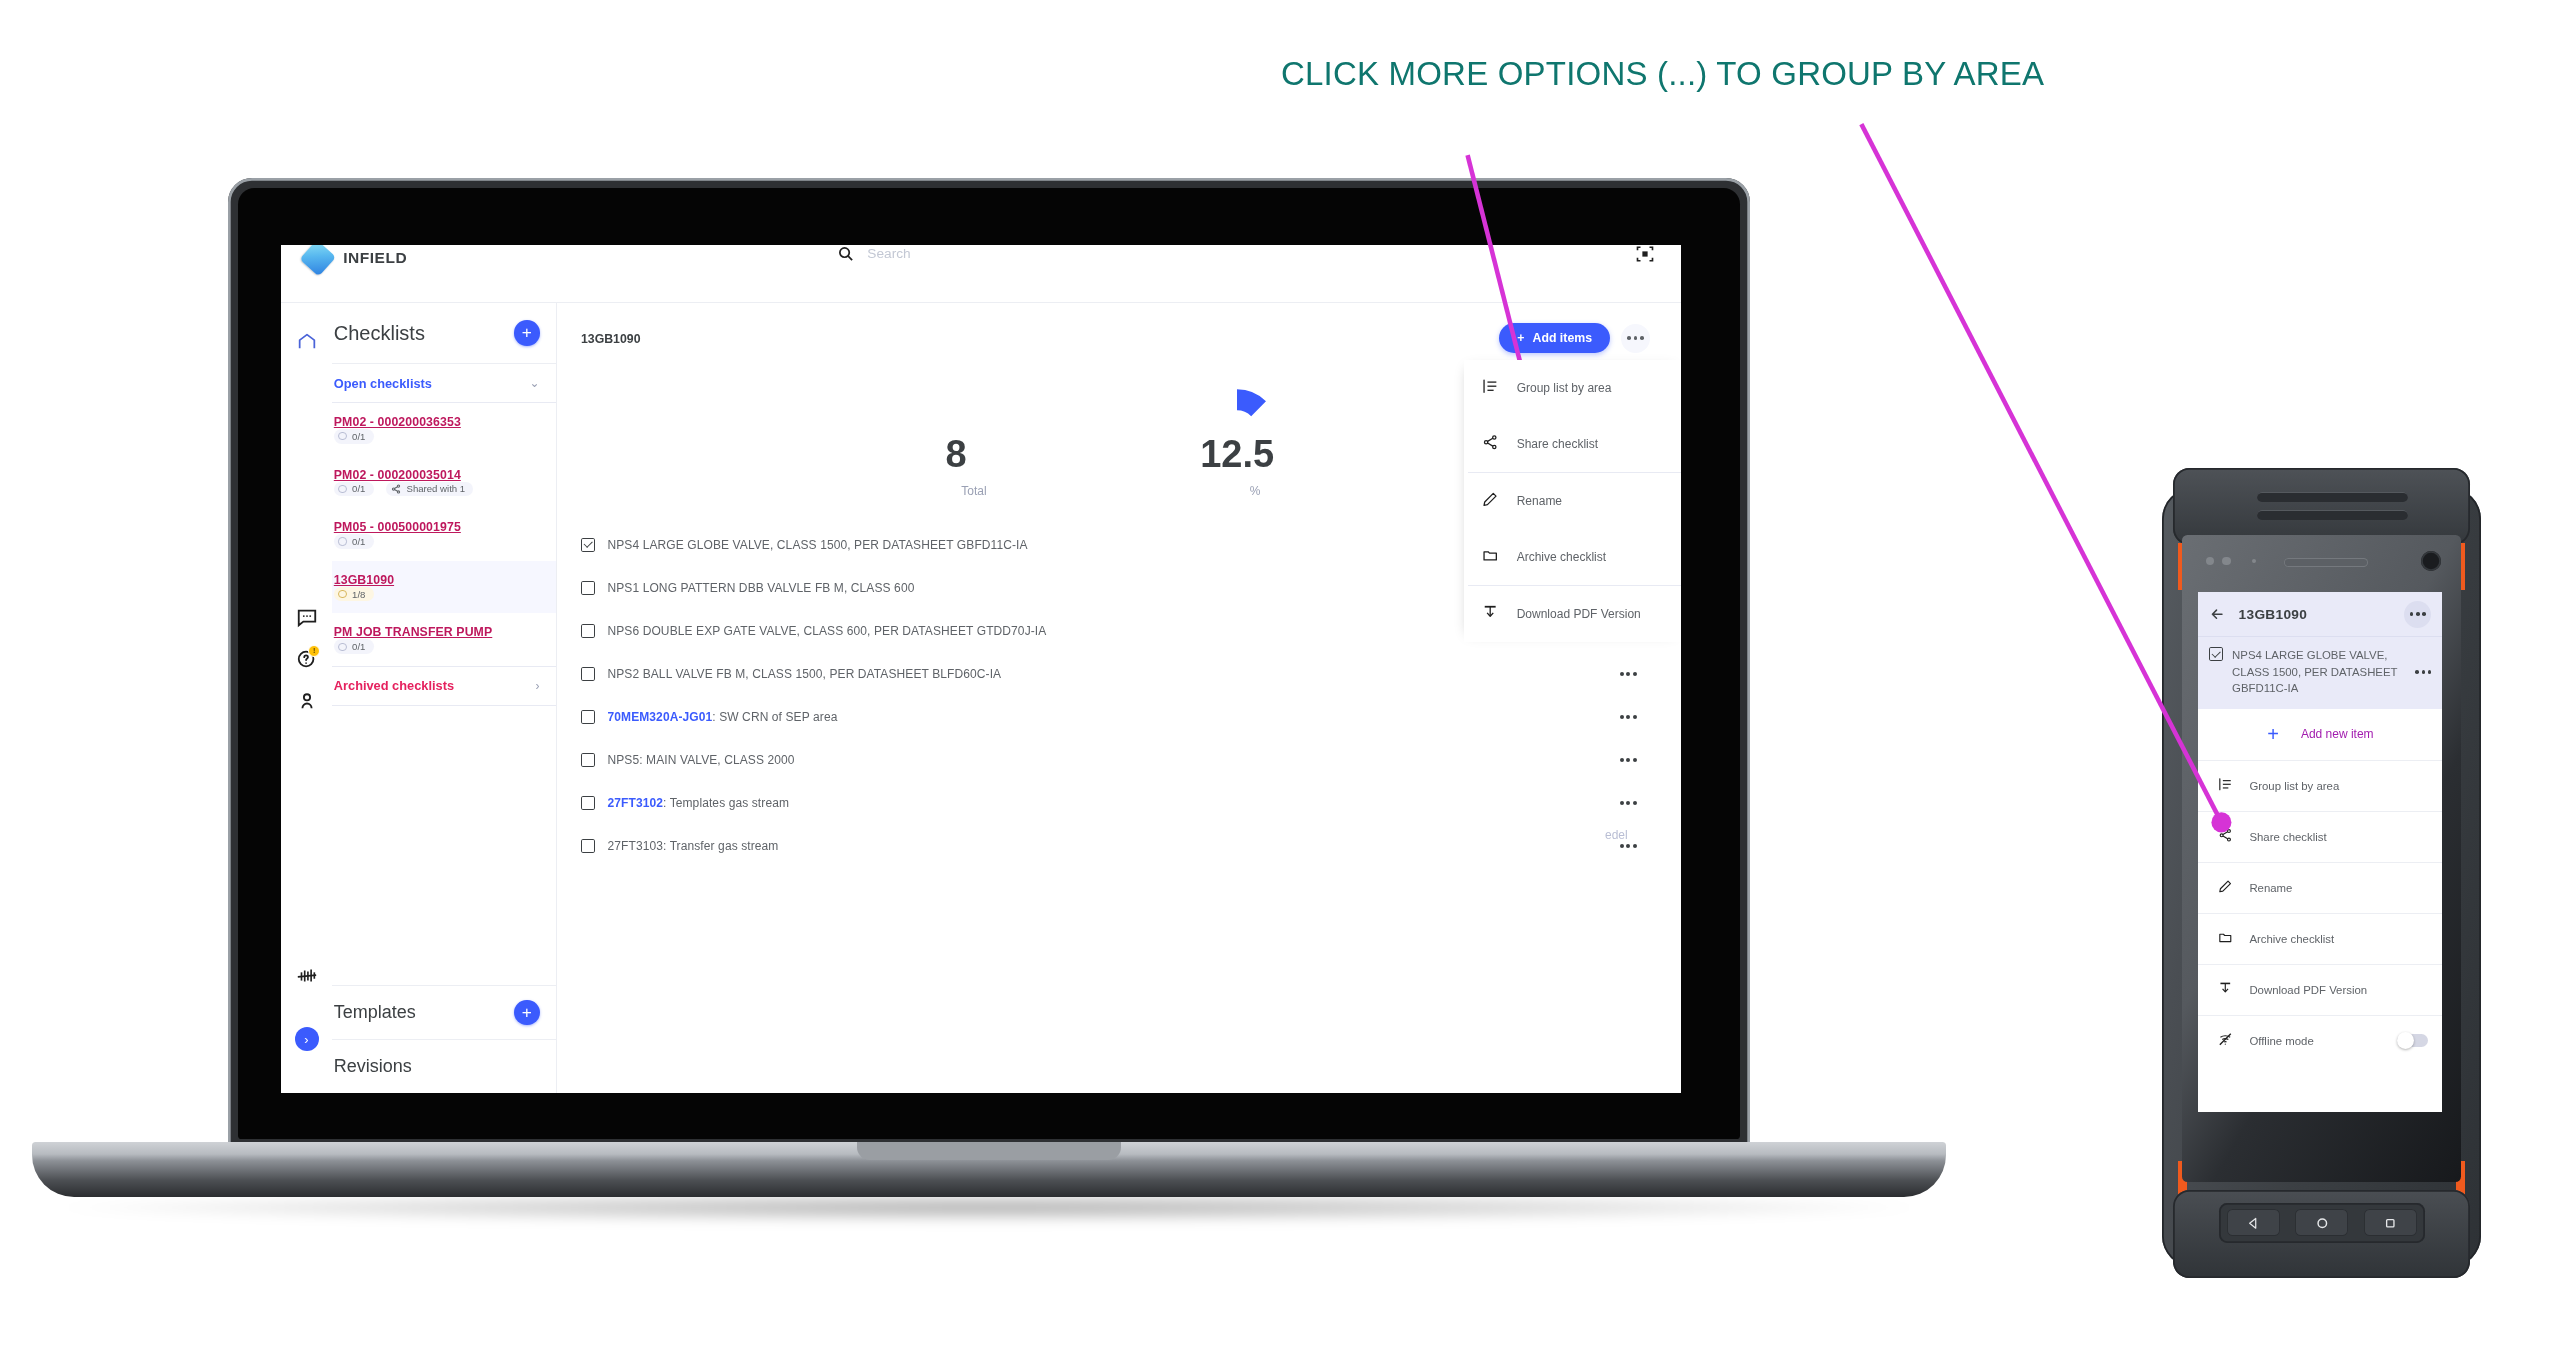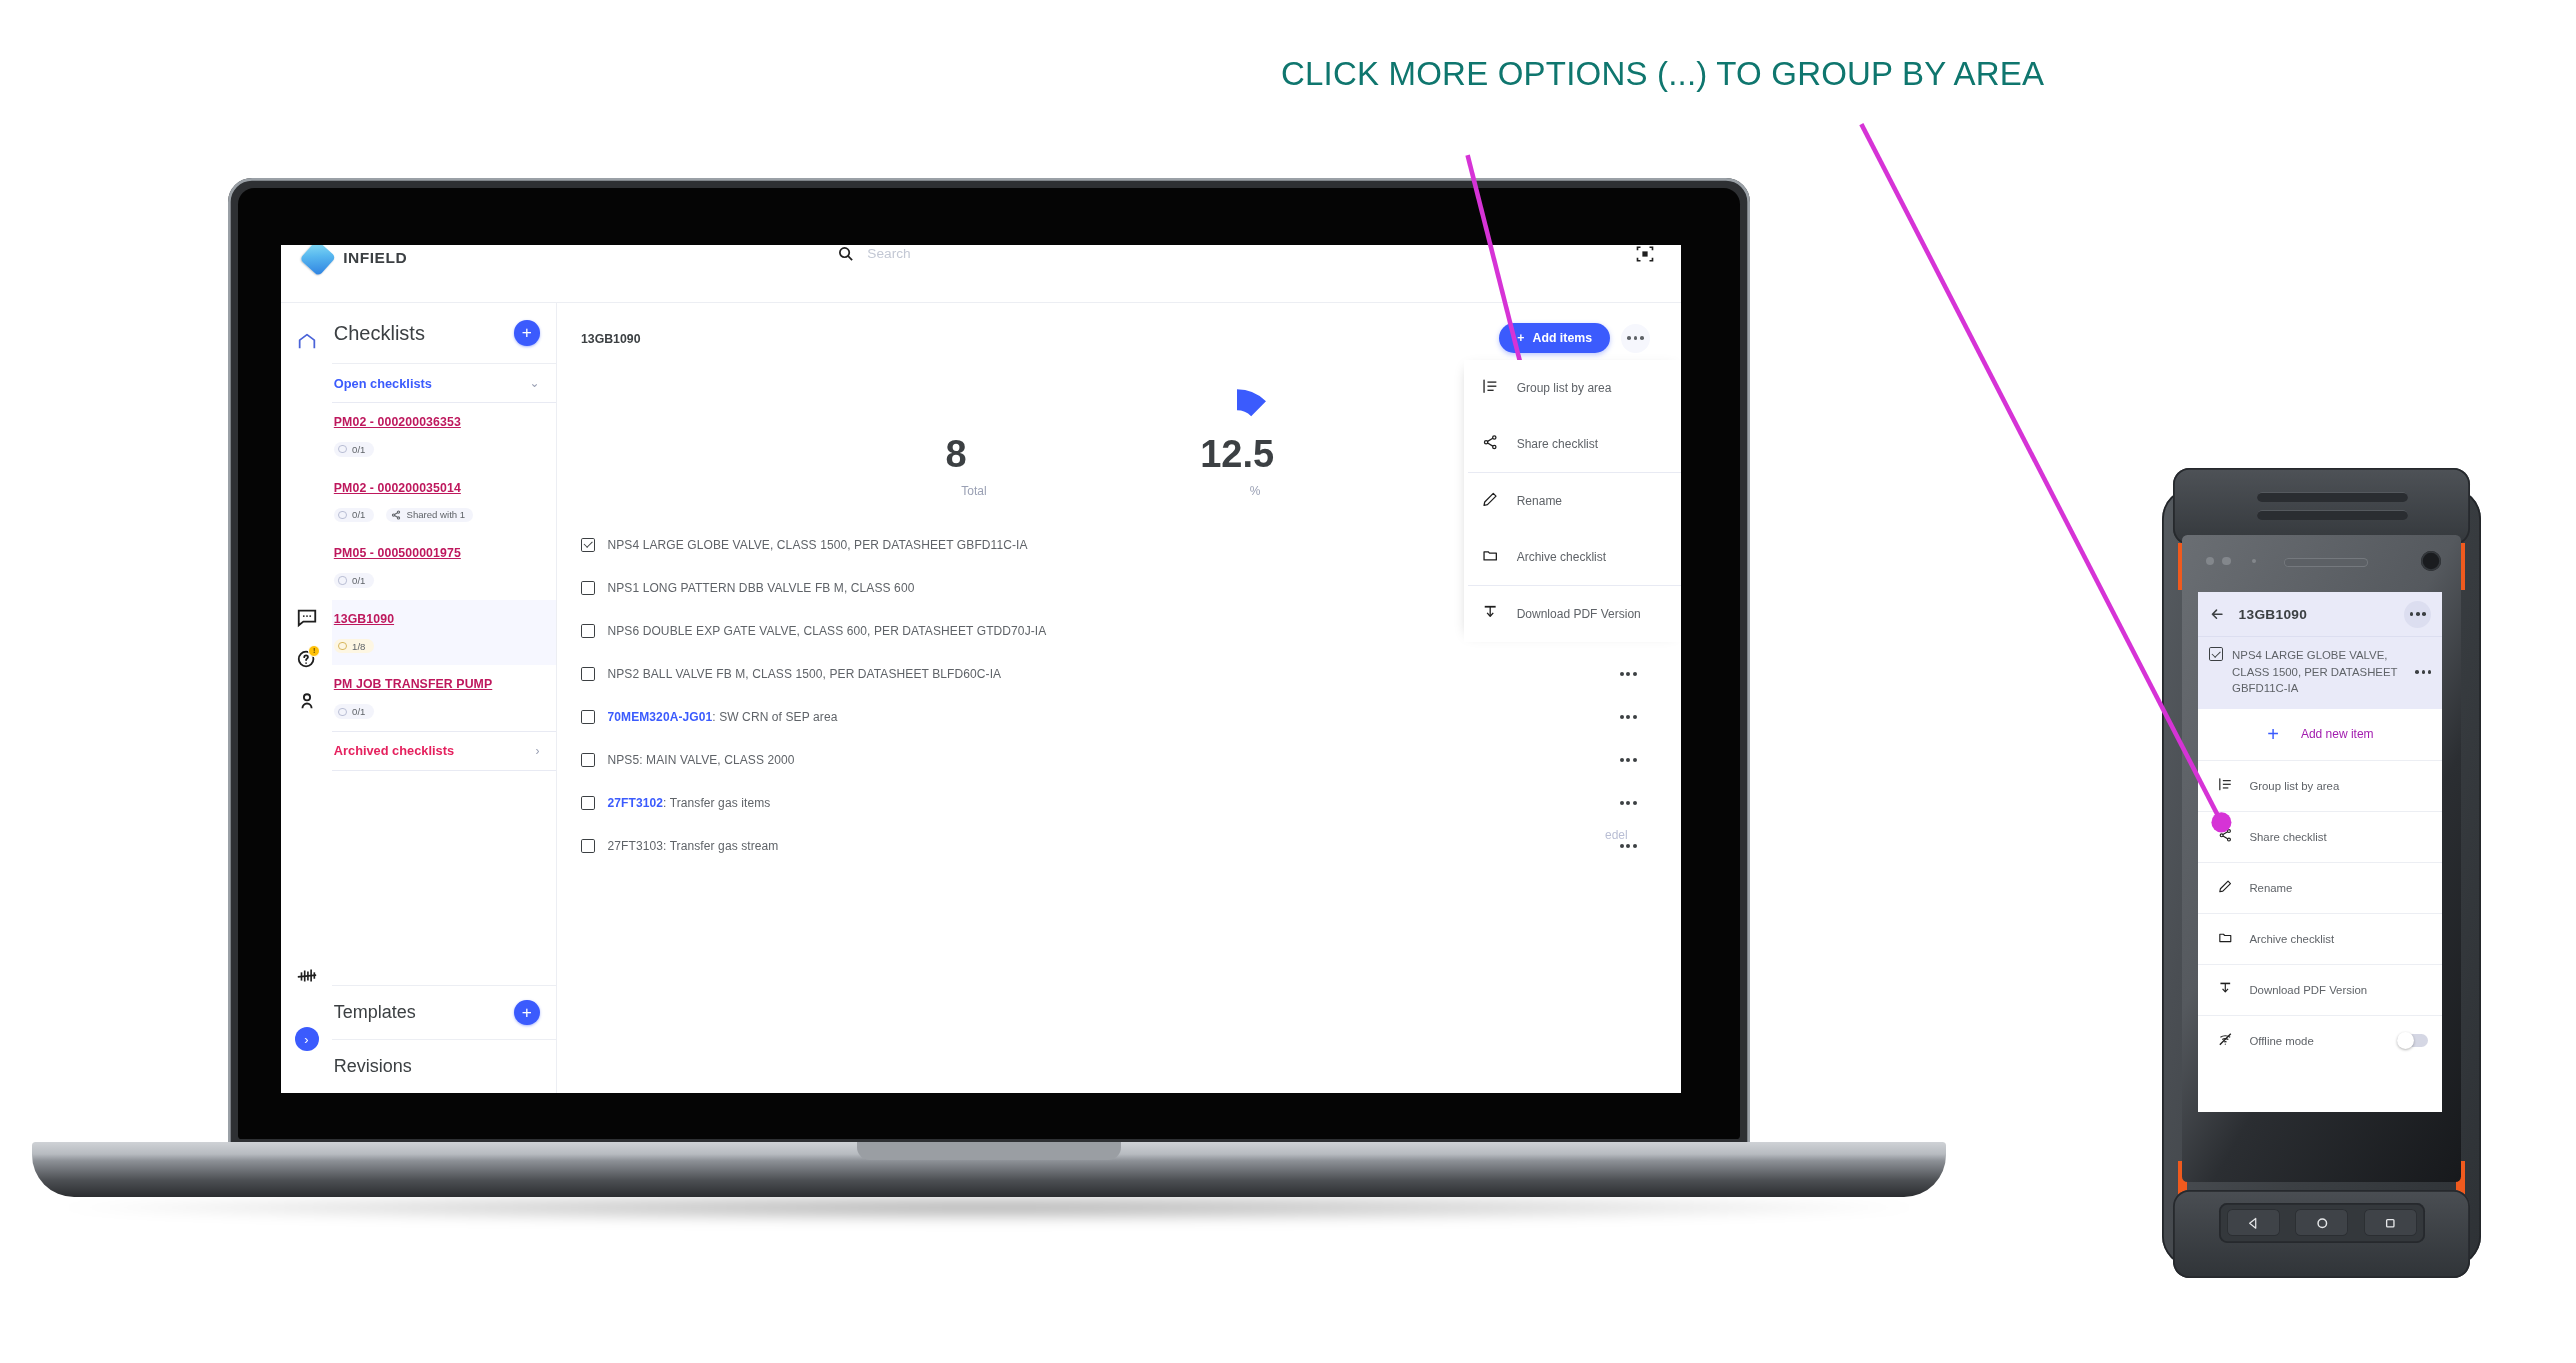--- a/index.html
+++ b/index.html
@@ -97,21 +97,21 @@
   .group-head{
     height:38px;display:flex;align-items:center;justify-content:space-between;
     padding:0 16.4px 0 1.8px;border-bottom:0.9px solid #e8eaf3;cursor:pointer;
   }
   .group-open{color:#3b5bfd;font-size:12.8px;font-weight:bold;}
   .group-arch{color:#e5215e;font-size:12.8px;font-weight:bold;}
   .chev{color:#9aa0b4;font-size:12px;}
   .cl-item{padding:12px 16.4px 12px 1.8px;cursor:pointer;}
   .cl-item.sel{background:#f6f7ff;}
   .cl-name{font-size:12.3px;color:#be185d;font-weight:bold;letter-spacing:0.1px;text-decoration:underline;}
-  .cl-meta{margin-top:13px;display:flex;align-items:flex-start;gap:12.8px;}
+  .cl-meta{margin-top:0;display:flex;align-items:flex-start;gap:12.8px;}
   .pill{
     display:inline-flex;align-items:center;gap:5.5px;background:#f3f4fb;
     border-radius:10px;padding:1.8px 8.2px 1.8px 4.6px;font-size:9.6px;color:#5f6368;
   }
   .pill.warn{background:#fdf6e3;}
   .ring{width:8.2px;height:8.2px;border-radius:50%;border:1.3px solid #b9bed4;box-sizing:border-box;}
   .ring.warn{border-color:#d8b75e;}
   .shared{display:inline-flex;align-items:center;gap:5.5px;font-size:9.6px;color:#5f6368;background:#f3f4fb;border-radius:10px;padding:1.8px 8.2px 1.8px 4.6px;}
   .side-spacer{flex:1;}
   .side-sec{
@@ -468,21 +468,21 @@
                     <span class="cbox"></span>
      <span class="item-txt"><span>NPS5: MAIN VALVE, CLASS 2000</span></span>
      <span class="row-kebab">
                       <span class="kdot"></span>
                       <span class="kdot"></span>
                       <span class="kdot"></span>
                     </span>
                   </div>
                   <div class="item">
                     <span class="cbox"></span>
-     <span class="item-txt"><span class="tag">27FT3102</span><span>: Transfer gas items</span></span>
+     <span class="item-txt"><span class="tag">27FT3102</span><span>: Templates gas stream</span></span>
      <span class="row-kebab">
                       <span class="kdot"></span>
                       <span class="kdot"></span>
                       <span class="kdot"></span>
                     </span>
                   </div>
                   <div class="item">
                     <span class="cbox"></span>
      <span class="item-txt"><span>27FT3103: Transfer gas stream</span></span>
      <span class="row-kebab">

